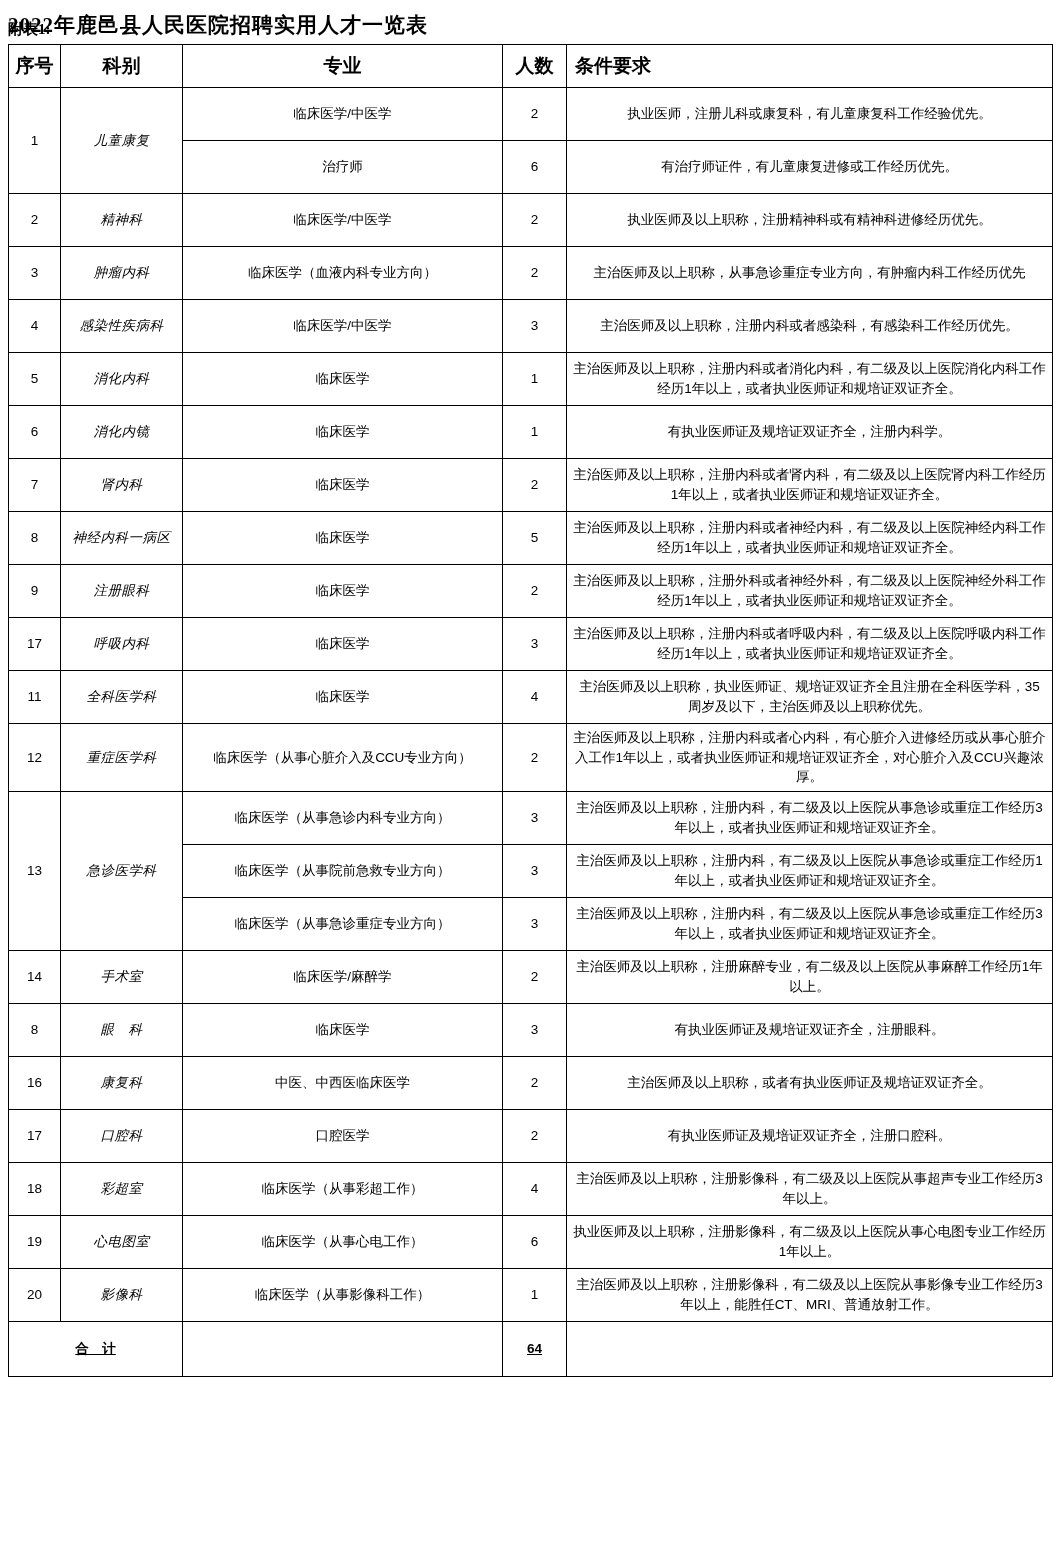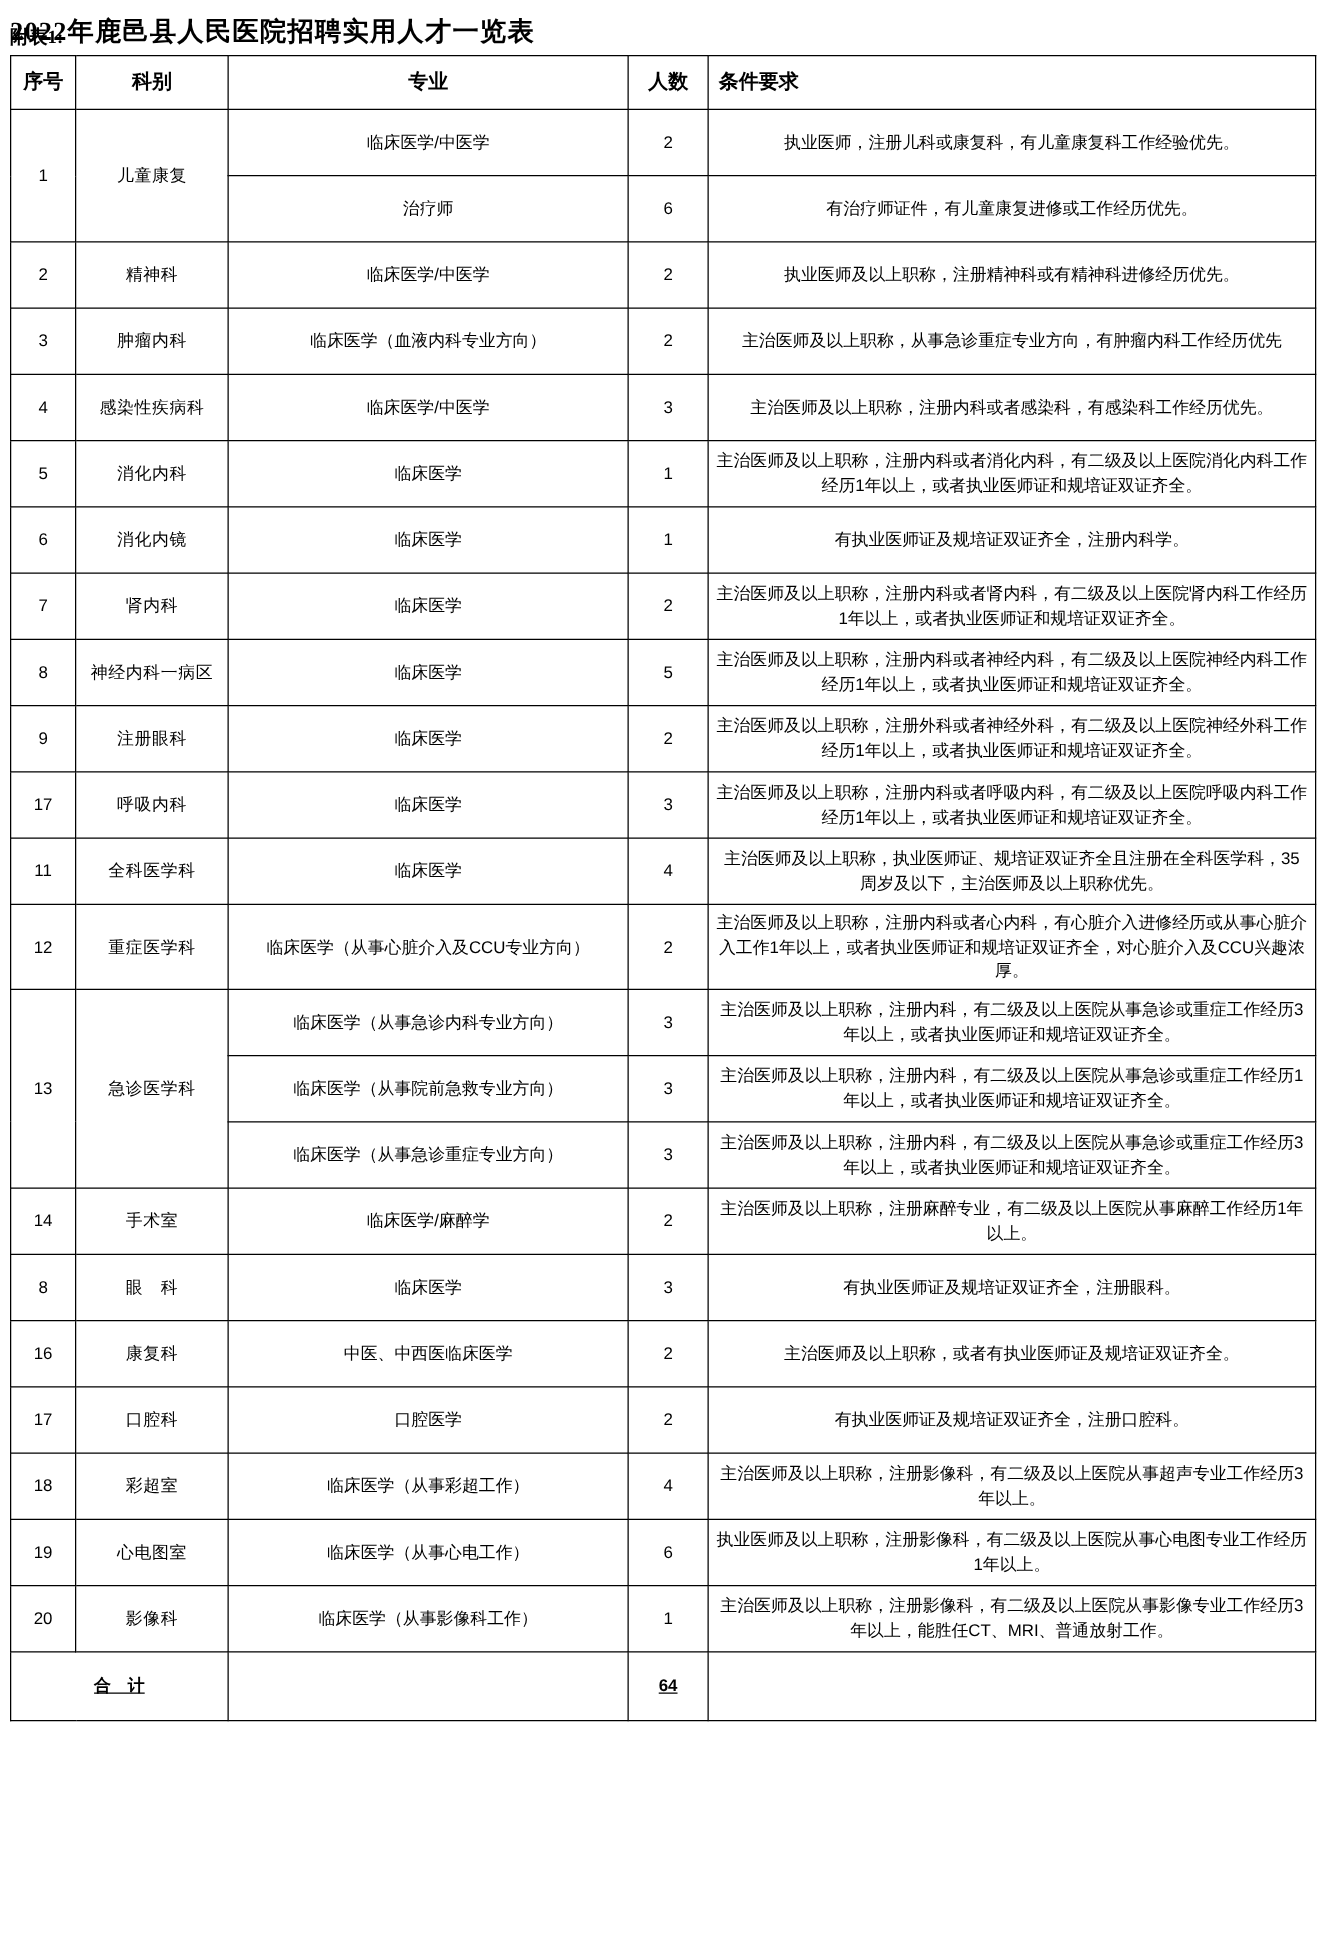--- a/index.html
+++ b/index.html
@@ -48,21 +48,21 @@
   table.main th, table.main td {
     border: 1px solid #000000;
     font-size: 13.5px;
     font-family: "Liberation Sans", sans-serif;
     padding: 4px 6px;
     vertical-align: middle;
     line-height: 1.45;
   }
   table.main thead th {
     font-weight: bold;
-    font-size: 16px;
+    font-size: 19px;
     height: 34px;
     font-family: "Liberation Serif", serif;
   }
   thead th.h-cond {
     text-align: left;
     padding-left: 8px;
     margin-top: 46px;
   }
   col.c-no    { width: 52px; }
   col.c-dept  { width: 122px; }
@@ -73,20 +73,21 @@
   td.c-no, td.c-dept, td.c-major, td.c-count {
     text-align: center;
   }
   td.c-cond {
     text-align: center;
     padding-left: 8px;
     padding-right: 8px;
   }
   td.c-dept {
     letter-spacing: 0.5px;
+    font-style: italic;
   }
   td.tall { height: 44px; }
   .total-row td {
     height: 46px;
     font-weight: bold;
     font-size: 15px;
     font-family: "Liberation Serif", serif;
     text-decoration: underline;
   }
   .total-row td.c-cond { font-weight: normal; }

